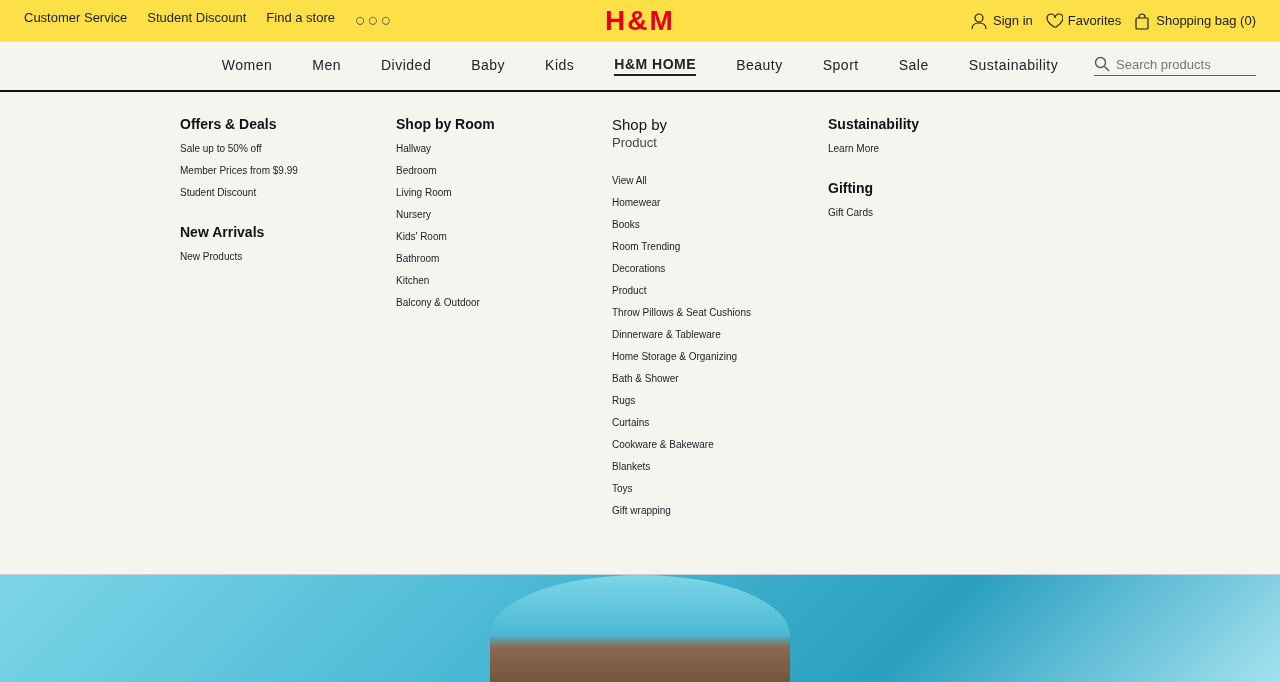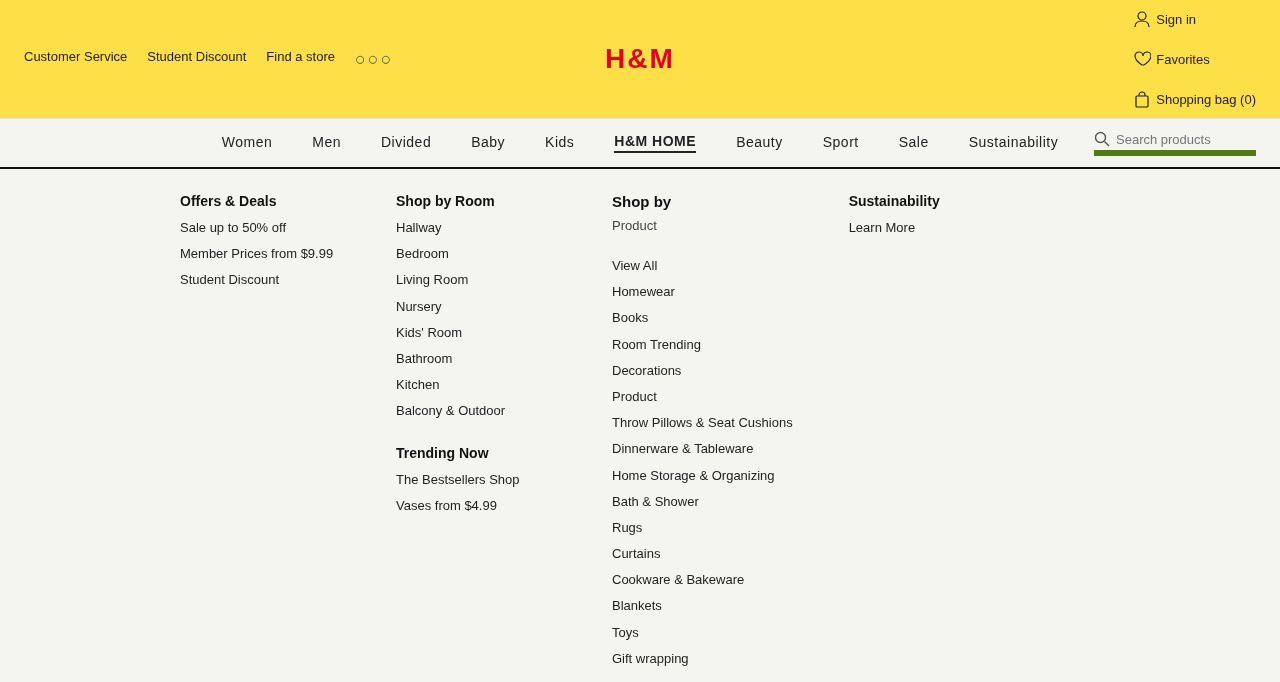--- a/index.html
+++ b/index.html
@@ -21,21 +21,21 @@
     .logo {
       position: absolute;
       left: 50%;
       transform: translateX(-50%);
       font-size: 28px;
       font-weight: bold;
       color: #e8001c;
       letter-spacing: 2px;
       cursor: pointer;
     }
-    .top-bar-right { display: flex; align-items: flex-start; gap: 22px; font-size: 13px; flex-direction: column; }
+    .top-bar-right { display: flex; align-items: flex-end; gap: 12px; font-size: 13px; }
     .top-bar-right a { text-decoration: none; color: #222; cursor: pointer; display: flex; align-items: center; gap: 5px; }
 
     
     .main-nav {
       display: flex;
       align-items: center;
       justify-content: center;
       gap: 40px;
       padding: 14px 24px;
       background: #f5f5f0;
@@ -52,21 +52,21 @@
     }
     .main-nav a.active {
       font-weight: bold;
       border-bottom: 2px solid #222;
     }
     .search-box {
       position: absolute;
       right: 24px;
       display: flex;
       align-items: flex-end;
-      border-bottom: 6px solid #4d7c0f;
+      border-bottom: 1px solid #4d7c0f;
       padding-bottom: 3px;
       gap: 6px;
     }
     .search-box input {
       border: none;
       background: transparent;
       outline: none;
       font-size: 13px;
       color: #222;
       width: 140px;
@@ -87,21 +87,21 @@
     .dropdown-col h3 {
       font-size: 14px;
       font-weight: bold;
       margin-bottom: 12px;
       color: #111;
     }
     .dropdown-col a {
       display: block;
       text-decoration: none;
       color: #222;
-      font-size: 13px;
+      font-size: 10px;
       margin-bottom: 8px;
       cursor: pointer;
       line-height: 1.4;
     }
     .col-section { margin-bottom: 24px; }
     .col-section h3 { font-size: 14px; font-weight: bold; margin-bottom: 10px; }
 
     
     .hero {
       width: 100%;
@@ -120,22 +120,22 @@
       border-radius: 50% 50% 0 0;
       position: absolute;
       bottom: 0;
       left: 50%;
       transform: translateX(-50%);
     }
 
     
     .shop-product-header {
       font-size: 15px;
-      font-weight: bold;
-      margin-bottom: 8px;
+      font-weight: normal;
+      margin-bottom: 2px;
       color: #111;
     }
     .shop-product-subheader {
       font-size: 13px;
       color: #444;
       margin-bottom: 24px;
     }
   </style>
 </head>
 <body>
@@ -194,38 +194,37 @@
 
 <div class="dropdown-menu">
 
   <div class="dropdown-col">
     <div class="col-section">
       <h3>Offers &amp; Deals</h3>
       <a>Sale up to 50% off</a>
       <a>Member Prices from $9.99</a>
       <a>Student Discount</a>
     </div>
+    <div class="col-section">
+      <h3>New Arrivals</h3>
+      <a>New Products</a>
+    </div>
   </div>
 
   <div class="dropdown-col">
     <div class="col-section">
       <h3>Shop by Room</h3>
       <a>Hallway</a>
       <a>Bedroom</a>
       <a>Living Room</a>
       <a>Nursery</a>
       <a>Kids' Room</a>
       <a>Bathroom</a>
       <a>Kitchen</a>
       <a>Balcony &amp; Outdoor</a>
-    </div>
-    <div class="col-section">
-      <h3>Trending Now</h3>
-      <a>The Bestsellers Shop</a>
-      <a>Vases from $4.99</a>
     </div>
   </div>
 
   <div class="dropdown-col">
     <div class="col-section">
       <div style="margin-bottom:10px;">
         <div class="shop-product-header">Shop by</div>
         <div class="shop-product-subheader">Product</div>
       </div>
       <a>View All</a>
@@ -245,19 +244,23 @@
       <a>Toys</a>
       <a>Gift wrapping</a>
     </div>
   </div>
 
   <div class="dropdown-col">
     <div class="col-section">
       <h3>Sustainability</h3>
       <a>Learn More</a>
     </div>
+    <div class="col-section">
+      <h3>Gifting</h3>
+      <a>Gift Cards</a>
+    </div>
   </div>
 
 </div>
 
 <div class="hero">
   <div class="hero-figure"></div>
 </div>
 
 </body></html>

